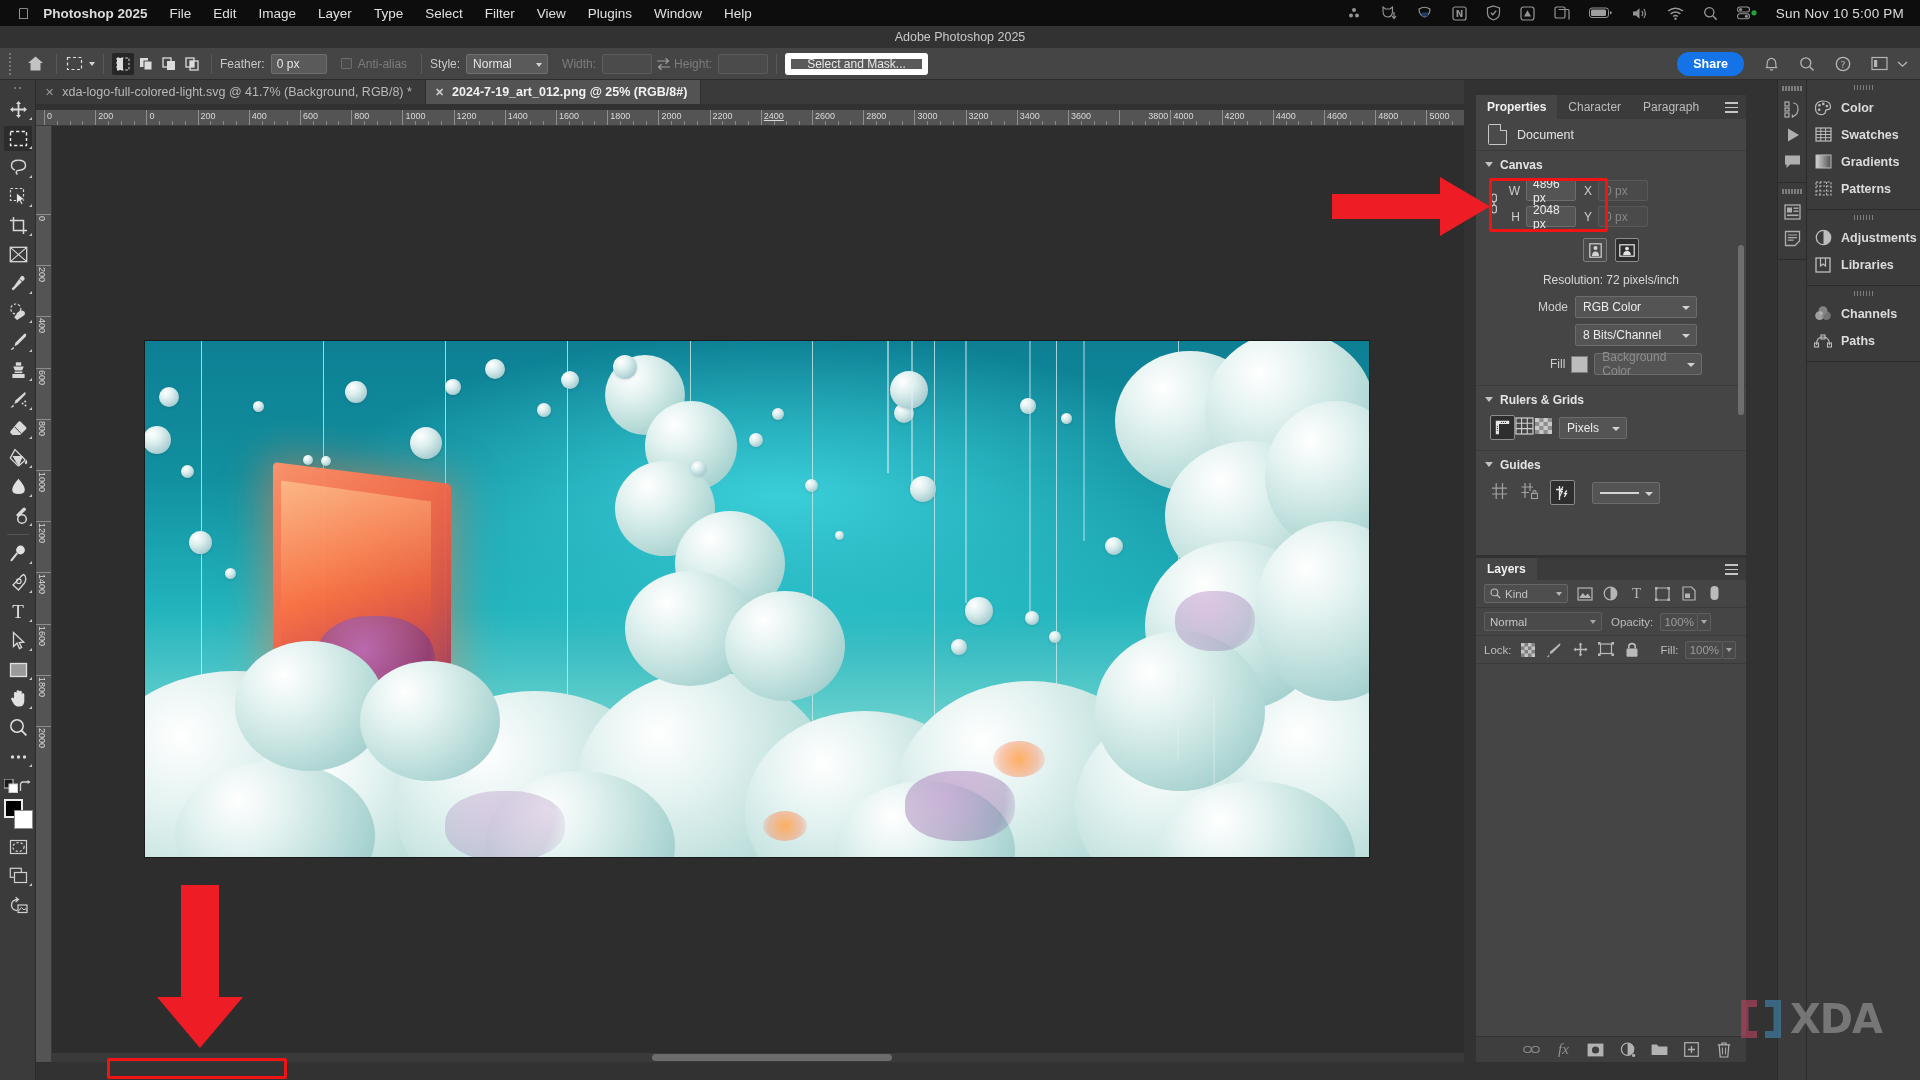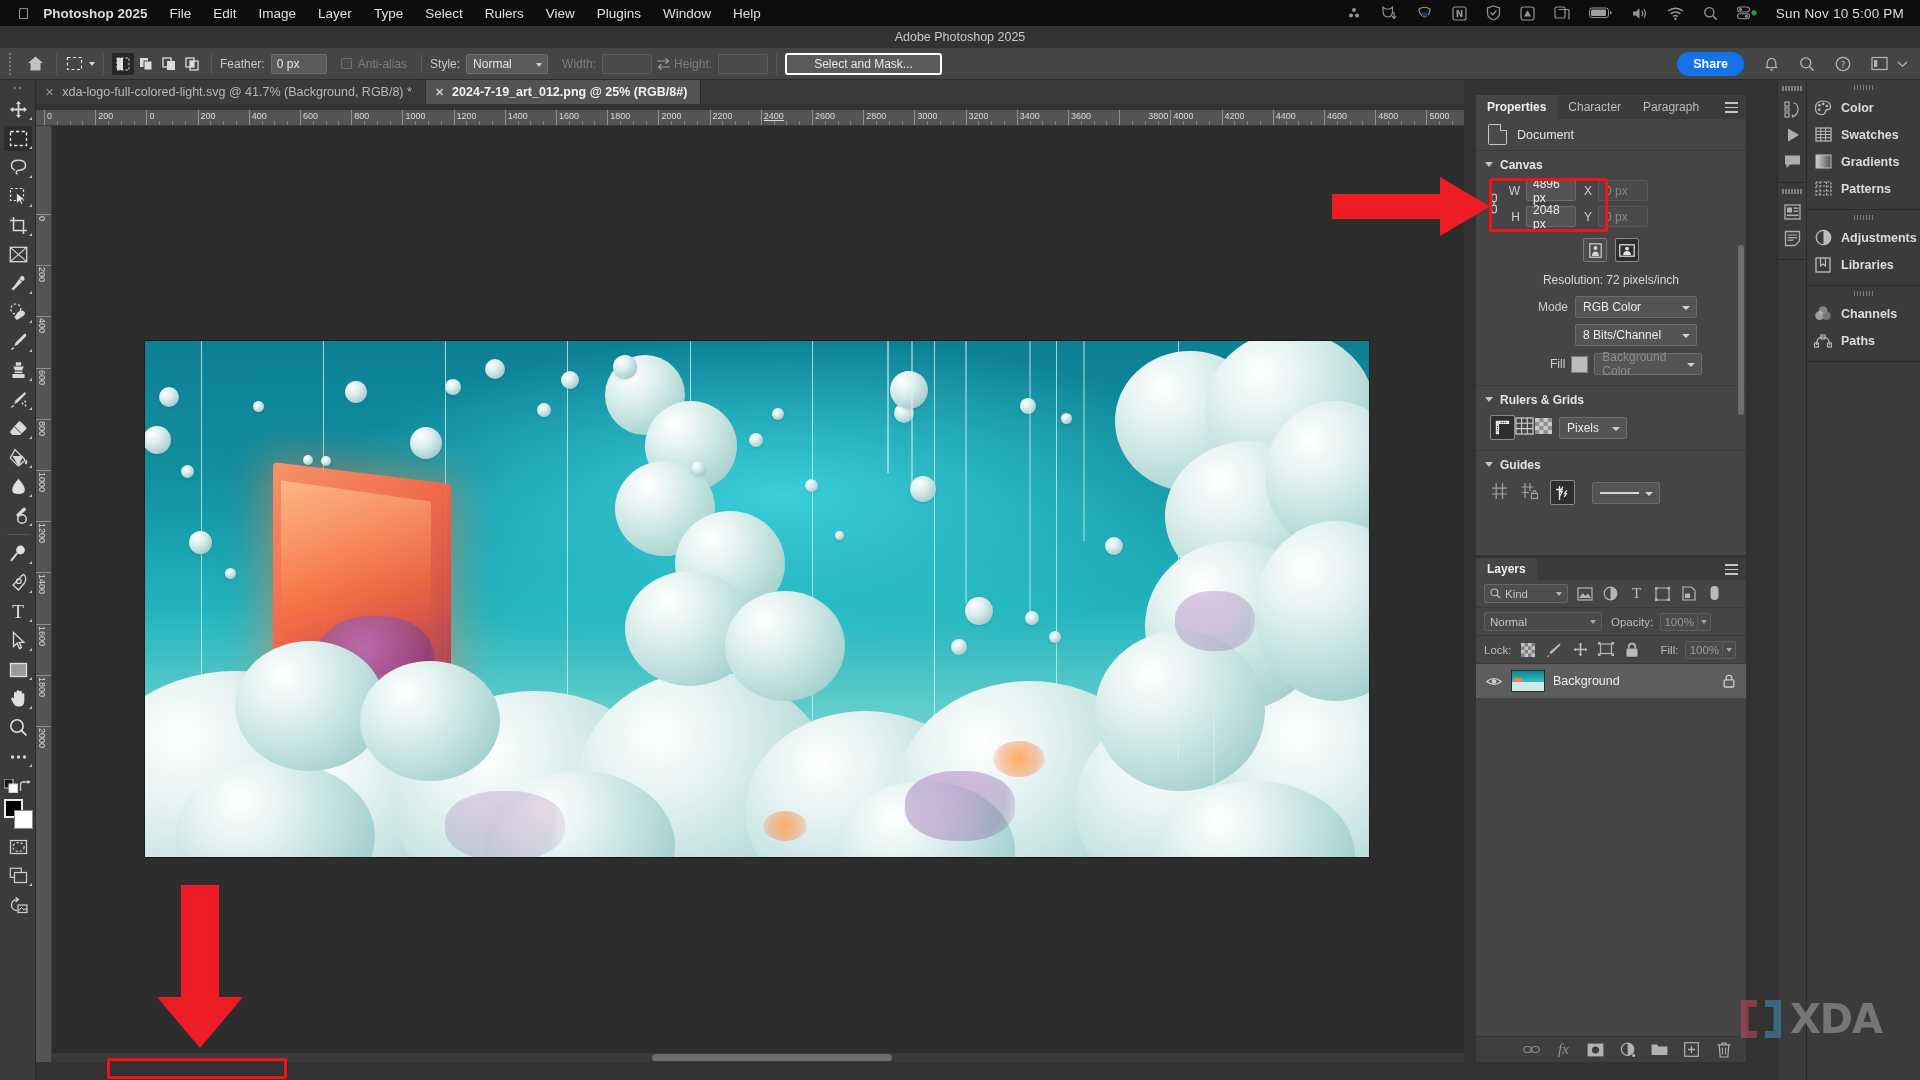--- a/index.html
+++ b/index.html
@@ -57,22 +57,22 @@
   .opt-select:after {
     content:''; position:absolute; right:5px; top:8px;
     border-left:3.5px solid transparent; border-right:3.5px solid transparent;
     border-top:4px solid #d4d4d4;
   }
   .marq-btns { display:flex; gap:1px; }
   .marq-btn { width:22px; height:22px; display:flex; align-items:center; justify-content:center;
               border-radius:2px; }
   .marq-btn.on { background:#262626; }
   .btn-sam {
-    background:#5a5a5a; border:2px solid #ffffff; border-radius:3px; height:22px;
-    color:#e9e9e9; font-size:12px; padding:0 27px; display:flex; align-items:center;
+    background:#5a5a5a; border:6px solid #ffffff; border-radius:3px; height:22px;
+    color:#e9e9e9; font-size:12px; padding:0 16px; display:flex; align-items:center;
   }
   .share-btn {
     background:#1473e6; color:#fff; font-size:12.5px; font-weight:bold;
     border-radius:13px; height:24px; padding:0 16px;
     display:flex; align-items:center; justify-content:center;
   }
   .tb-ico { width:26px; height:26px; display:flex; align-items:center; justify-content:center; opacity:.8; }
 
   
   .tabbar { position:absolute; left:36px; top:80px; width:1428px; height:24px;
@@ -252,21 +252,21 @@
 
   <div class="macbar">
     <span class="apple"></span>
     <span class="appname">Photoshop 2025</span>
     <span class="mitem">File</span>
     <span class="mitem">Edit</span>
     <span class="mitem">Image</span>
     <span class="mitem">Layer</span>
     <span class="mitem">Type</span>
     <span class="mitem">Select</span>
-    <span class="mitem">Rulers</span>
+    <span class="mitem">Filter</span>
     <span class="mitem">View</span>
     <span class="mitem">Plugins</span>
     <span class="mitem">Window</span>
     <span class="mitem">Help</span>
     <span class="spacer"></span>
     <span class="ricon">
       <svg width="16" height="14" viewBox="0 0 16 14">
           <circle cx="8" cy="4" r="2" fill="#c9c9c9"></circle>
           <circle cx="5" cy="9.5" r="2" fill="#c9c9c9"></circle>
           <circle cx="11" cy="9.5" r="2" fill="#c9c9c9"></circle>
@@ -1396,40 +1396,20 @@
             <path d="M3.8 6.6 L3.8 4.4 Q3.8 1.6 7 1.6 Q10.2 1.6 10.2 4.4 L10.2 6.6" fill="none" stroke="#cfcfcf" stroke-width="1.6"></path>
           </svg>
       </span>
       <span class="lbl" style="color:#bdbdbd;font-size:11.5px;margin-left:12px;">Fill:</span>
       <span style="display:flex;">
         <span class="opac">100%</span>
         <span class="stepper"></span>
       </span>
     </div>
 
-    <div class="layer-item">
-      <span class="lfico">
-        <svg width="16" height="11" viewBox="0 0 16 11">
-            <path d="M0.8 5.5 Q8 -0.5 15.2 5.5 Q8 11.5 0.8 5.5Z" fill="none" stroke="#e6e6e6" stroke-width="1.2"></path>
-            <circle cx="8" cy="5.5" r="2.2" fill="#e6e6e6"></circle>
-          </svg>
-      </span>
-      <span class="lthumb">
-        <span style="position:absolute;inset:0;background:linear-gradient(180deg,#0f8494 0%,#2bb6bd 45%,#a4ddd6 100%);display:block;"></span>
-        <span style="position:absolute;left:2px;top:7px;width:8px;height:11px;background:#ff7a4a;display:block;"></span>
-        <span style="position:absolute;left:0;bottom:0;width:34px;height:9px;background:#cfe9e6;display:block;"></span>
-      </span>
-      <span style="flex:1;color:#f0f0f0;font-size:12.5px;">Background</span>
-      <span class="lfico">
-        <svg width="12" height="14" viewBox="0 0 12 14">
-            <rect x="1.2" y="5.8" width="9.6" height="7.2" rx="1" fill="none" stroke="#e0e0e0" stroke-width="1.3"></rect>
-            <path d="M3.2 5.8 L3.2 3.8 Q3.2 1.3 6 1.3 Q8.8 1.3 8.8 3.8 L8.8 5.8" fill="none" stroke="#e0e0e0" stroke-width="1.3"></path>
-          </svg>
-      </span>
-    </div>
 
     <div class="lbottom">
       <span class="lbico">
         <svg width="18" height="11" viewBox="0 0 18 11">
             <rect x="0.8" y="2.3" width="8" height="6.4" rx="3.2" fill="none" stroke="#9c9c9c" stroke-width="1.2"></rect>
             <rect x="9.2" y="2.3" width="8" height="6.4" rx="3.2" fill="none" stroke="#9c9c9c" stroke-width="1.2"></rect>
           </svg>
       </span>
       <span class="lbico">
         <span style="font-family:'Liberation Serif',serif;font-style:italic;font-size:15px;color:#a6a6a6;line-height:1;">fx</span>

